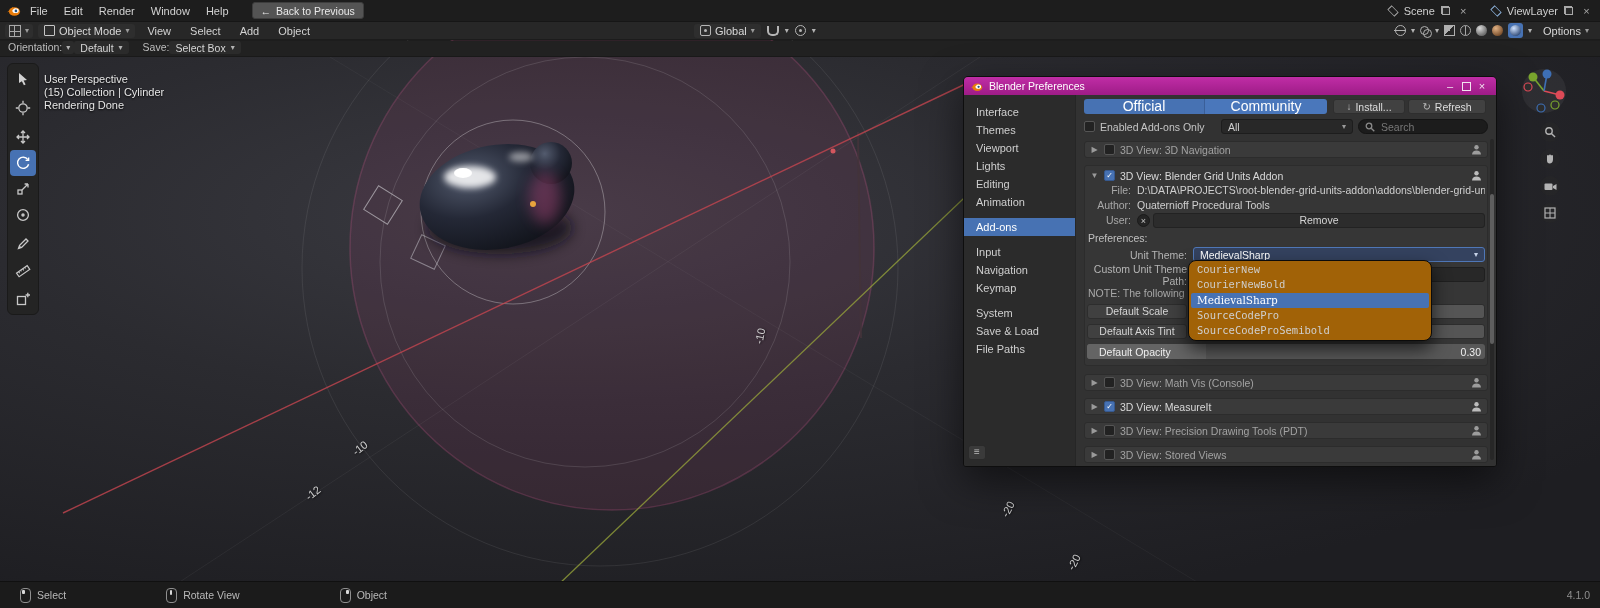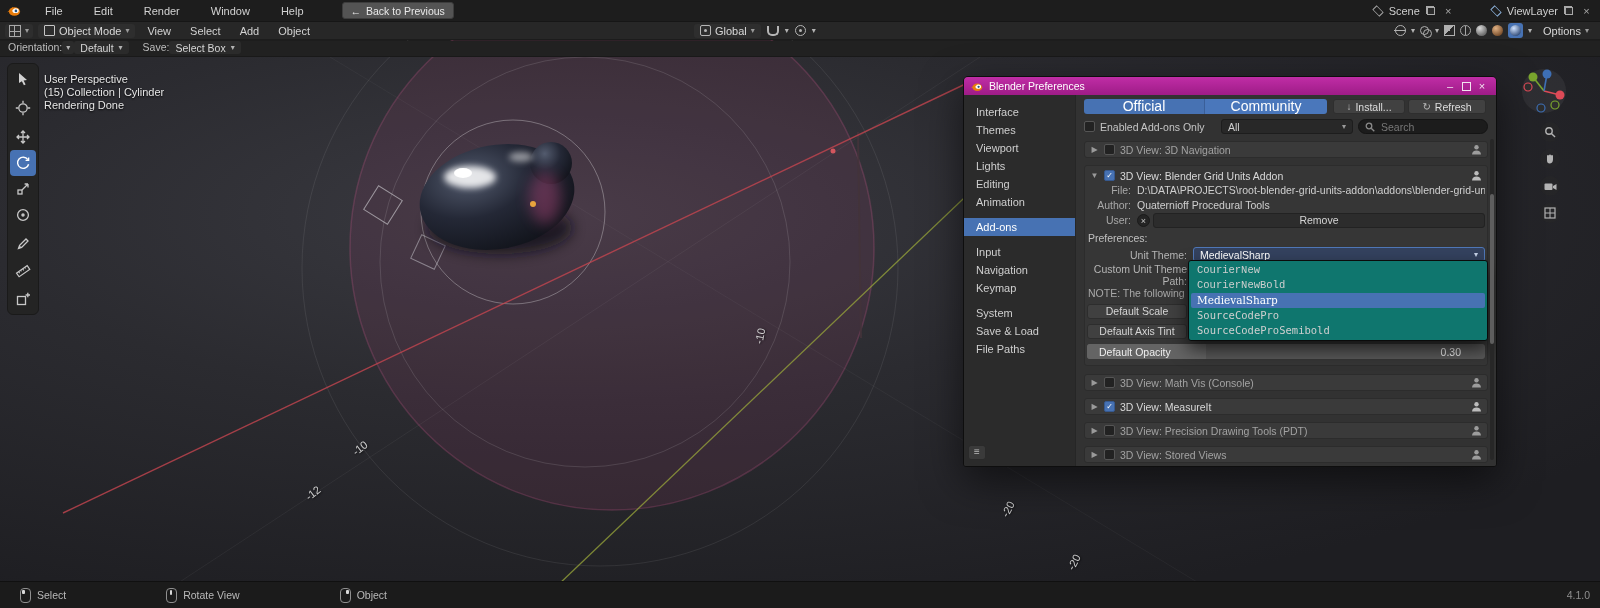--- a/index.html
+++ b/index.html
@@ -5,21 +5,21 @@
   html,body{margin:0;padding:0;background:#111;}
   body{width:1600px;height:608px;overflow:hidden;font-family:"Liberation Sans",sans-serif;font-size:11px;color:#d5d5d5;-webkit-font-smoothing:antialiased;}
   .app{position:relative;width:1600px;height:608px;background:#1d1d1d;overflow:hidden;}
 
   
   .vp-bg{position:absolute;left:0;top:0;z-index:1;}
   .vp-info{position:absolute;left:44px;top:73px;z-index:3;color:#e6e6e6;text-shadow:0 1px 2px rgba(0,0,0,.9);line-height:13px;}
   .axl{position:absolute;z-index:3;color:#e3e3e3;opacity:.88;font-size:11px;text-shadow:0 1px 2px rgba(0,0,0,.85);}
 
   
-  .topbar{position:absolute;left:0;top:0;width:100%;height:22px;background:#1d1d1d;display:flex;align-items:center;padding:0 6px;box-sizing:border-box;gap:17px;z-index:20;border-bottom:1px solid #161616;}
+  .topbar{position:absolute;left:0;top:0;width:100%;height:22px;background:#1d1d1d;display:flex;align-items:center;padding:0 6px;box-sizing:border-box;gap:2px;z-index:20;border-bottom:1px solid #161616;}
   .menu-item{padding:0 7px;height:16px;line-height:16px;color:#d2d2d2;border-radius:3px;cursor:default;}
   .btn-back{display:flex;align-items:center;gap:5px;background:#545454;border:1px solid #3d3d3d;border-radius:3px;height:15px;padding:0 8px;color:#e9e9e9;margin-left:14px;font-size:10.5px;}
   .tb-spacer{flex:1;}
   .wid{display:flex;align-items:center;gap:3px;color:#cfcfcf;}
   .ic-box{width:15px;height:15px;display:flex;align-items:center;justify-content:center;color:#a9a9a9;}
   .ic-sq2{position:relative;width:9px;height:9px;}
   .ic-sq2 b{position:absolute;width:6px;height:6px;border:1px solid #a9a9a9;background:transparent;}
   .ic-sq2 b:first-child{left:0;top:0;}
   .ic-sq2 b:last-child{right:0;bottom:0;background:#2a2a2a;}
   .ic-diam{width:8px;height:8px;border:1px solid #a9a9a9;transform:rotate(45deg) scaleY(.6);}
@@ -127,23 +127,23 @@
   .fld-select{flex:1;display:flex;align-items:center;height:15px;background:#34425f;border:1px solid #4f77b7;border-radius:3px;padding:0 6px;box-sizing:border-box;color:#fff;}
   .fld-select .car{margin-left:auto;color:#c6d2e8;font-size:8px;}
   .fld-plain{flex:1;height:15px;background:#282828;border:1px solid #1f1f1f;border-radius:3px;box-sizing:border-box;}
   .note{height:13px;margin:3px 0 4px 1px;color:#a8a8a8;font-size:10.5px;white-space:nowrap;overflow:hidden;}
   .btn-row{display:flex;gap:6px;height:15px;margin-bottom:5px;}
   .pbtn{flex:0 0 100px;background:#404040;border:1px solid #2d2d2d;border-radius:3px;text-align:center;line-height:13px;color:#d5d5d5;font-size:10.5px;box-sizing:border-box;}
   .pfield{flex:1;background:#555;border-radius:3px;border:1px solid #2d2d2d;}
   .slider{position:relative;display:flex;align-items:center;height:15px;background:#585858;border-radius:3px;overflow:hidden;margin-bottom:2px;font-size:10.5px;}
   .slider .fill{position:absolute;left:0;top:0;bottom:0;width:30%;background:#646464;}
   .slider .lab{margin-left:12px;color:#eee;z-index:1;}
-  .slider .val{margin-left:auto;margin-right:24px;color:#efefef;z-index:1;}
-
-  .font-menu{position:absolute;left:112px;top:165px;width:300px;background:#0f766e;border:1px solid #0b0b0b;border-radius:3px;box-shadow:0 8px 18px rgba(0,0,0,.65);z-index:6;padding:2px;box-sizing:border-box;}
+  .slider .val{margin-left:auto;margin-right:4px;color:#efefef;z-index:1;}
+
+  .font-menu{position:absolute;left:112px;top:165px;width:244px;background:#a16207;border:1px solid #0b0b0b;border-radius:8px;box-shadow:0 8px 18px rgba(0,0,0,.65);z-index:6;padding:2px;box-sizing:border-box;}
   .font-item{height:15px;line-height:15px;padding:0 6px;color:#cfcfcf;border-radius:2px;font-size:10.5px;white-space:nowrap;}
   .font-item.selected{background:#4772b3;color:#fff;}
   .f-mono{font-family:"Liberation Mono",monospace;}
   .f-serif{font-family:"DejaVu Serif",serif;}
   .f-smono{font-family:"DejaVu Sans Mono",monospace;}
 
   .hamburger{position:absolute;left:4px;bottom:6px;width:16px;height:13px;background:#3a3a3a;border:1px solid #2a2a2a;border-radius:3px;color:#bbb;font-size:10px;line-height:12px;text-align:center;z-index:7;}
   .vscroll{position:absolute;right:2px;top:44px;bottom:6px;width:4px;background:#272727;border-radius:2px;z-index:6;}
   .vscroll .thumb{margin-top:55px;height:150px;background:#5e5e5e;border-radius:2px;}
 </style>

